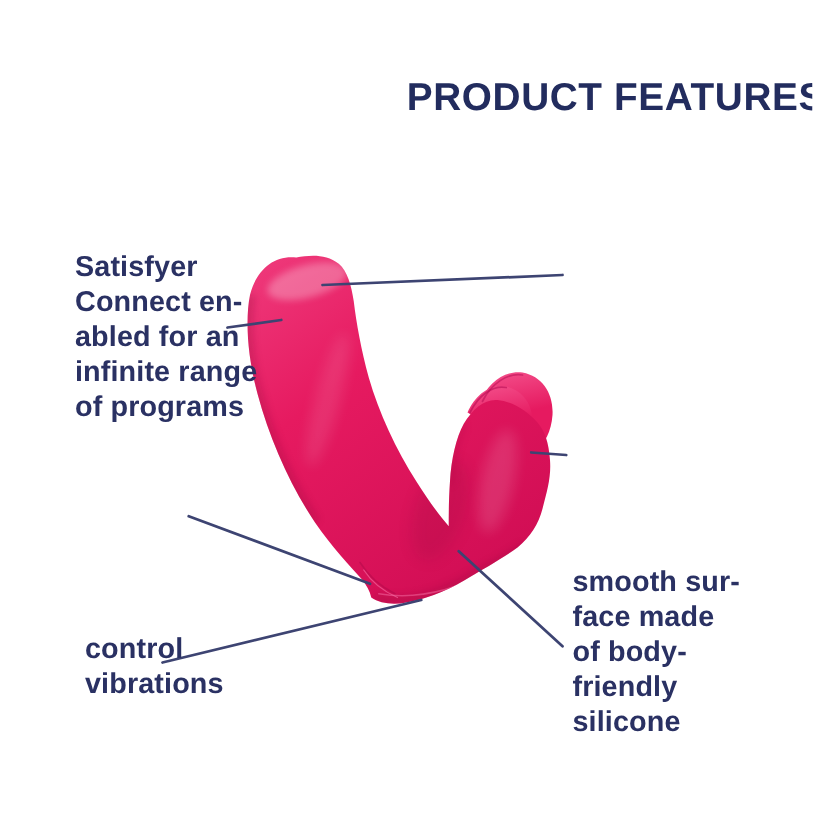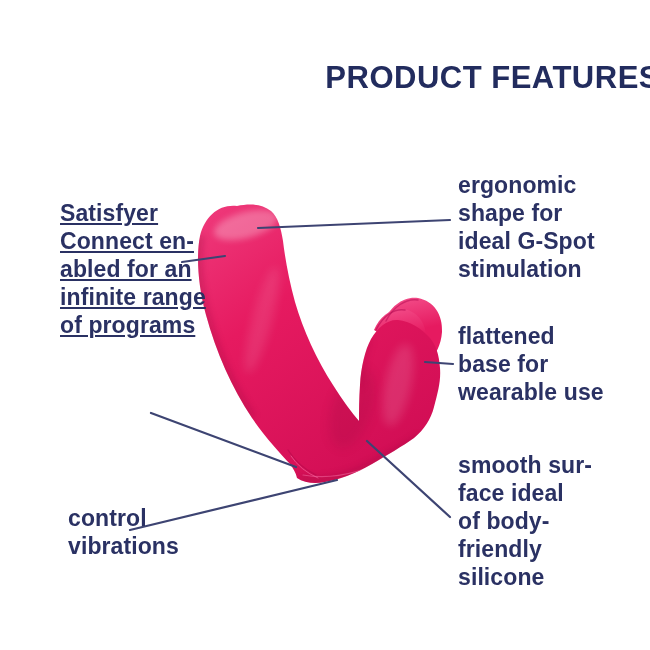--- a/index.html
+++ b/index.html
@@ -9,21 +9,21 @@
   }
   .page-title{
     position:absolute;top:61px;left:0;width:650px;text-align:right;
     font-size:31px;font-weight:800;letter-spacing:.5px;color:#222c5e;line-height:34px;margin-left:10px;
   }
   .product-svg{position:absolute;top:0;left:0;width:650px;height:650px;}
   .label{
     position:absolute;font-size:23px;font-weight:bold;line-height:28px;
     color:#2a3163;white-space:pre-line;letter-spacing:.1px;
   }
-  .label-connect  {top:199px;left:60px;text-decoration:underline;}
+  .label-connect  {top:199px;left:60px;}
   .label-magnetic {top:377px;left:60px;}
   .label-control  {top:504px;left:68px;}
   .label-ergonomic{top:171px;left:458px;}
   .label-flattened{top:322px;left:458px;}
   .label-smooth   {top:451px;left:458px;}
 </style>
 </head>
 <body>
 
 <div class="canvas">
@@ -83,26 +83,19 @@
 
   <div class="page-title">PRODUCT FEATURES</div>
 
   <div class="label label-connect">Satisfyer
 Connect en-
 abled for an
 infinite range
 of programs</div>
   <div class="label label-control">control
 vibrations</div>
-  <div class="label label-ergonomic">ergonomic
-shape for
-ideal G-Spot
-stimulation</div>
-  <div class="label label-flattened">flattened
-base for
-wearable use</div>
   <div class="label label-smooth">smooth sur-
-face ideal
+face made
 of body-
 friendly
 silicone</div>
 
 </div>
 
 </body></html>

